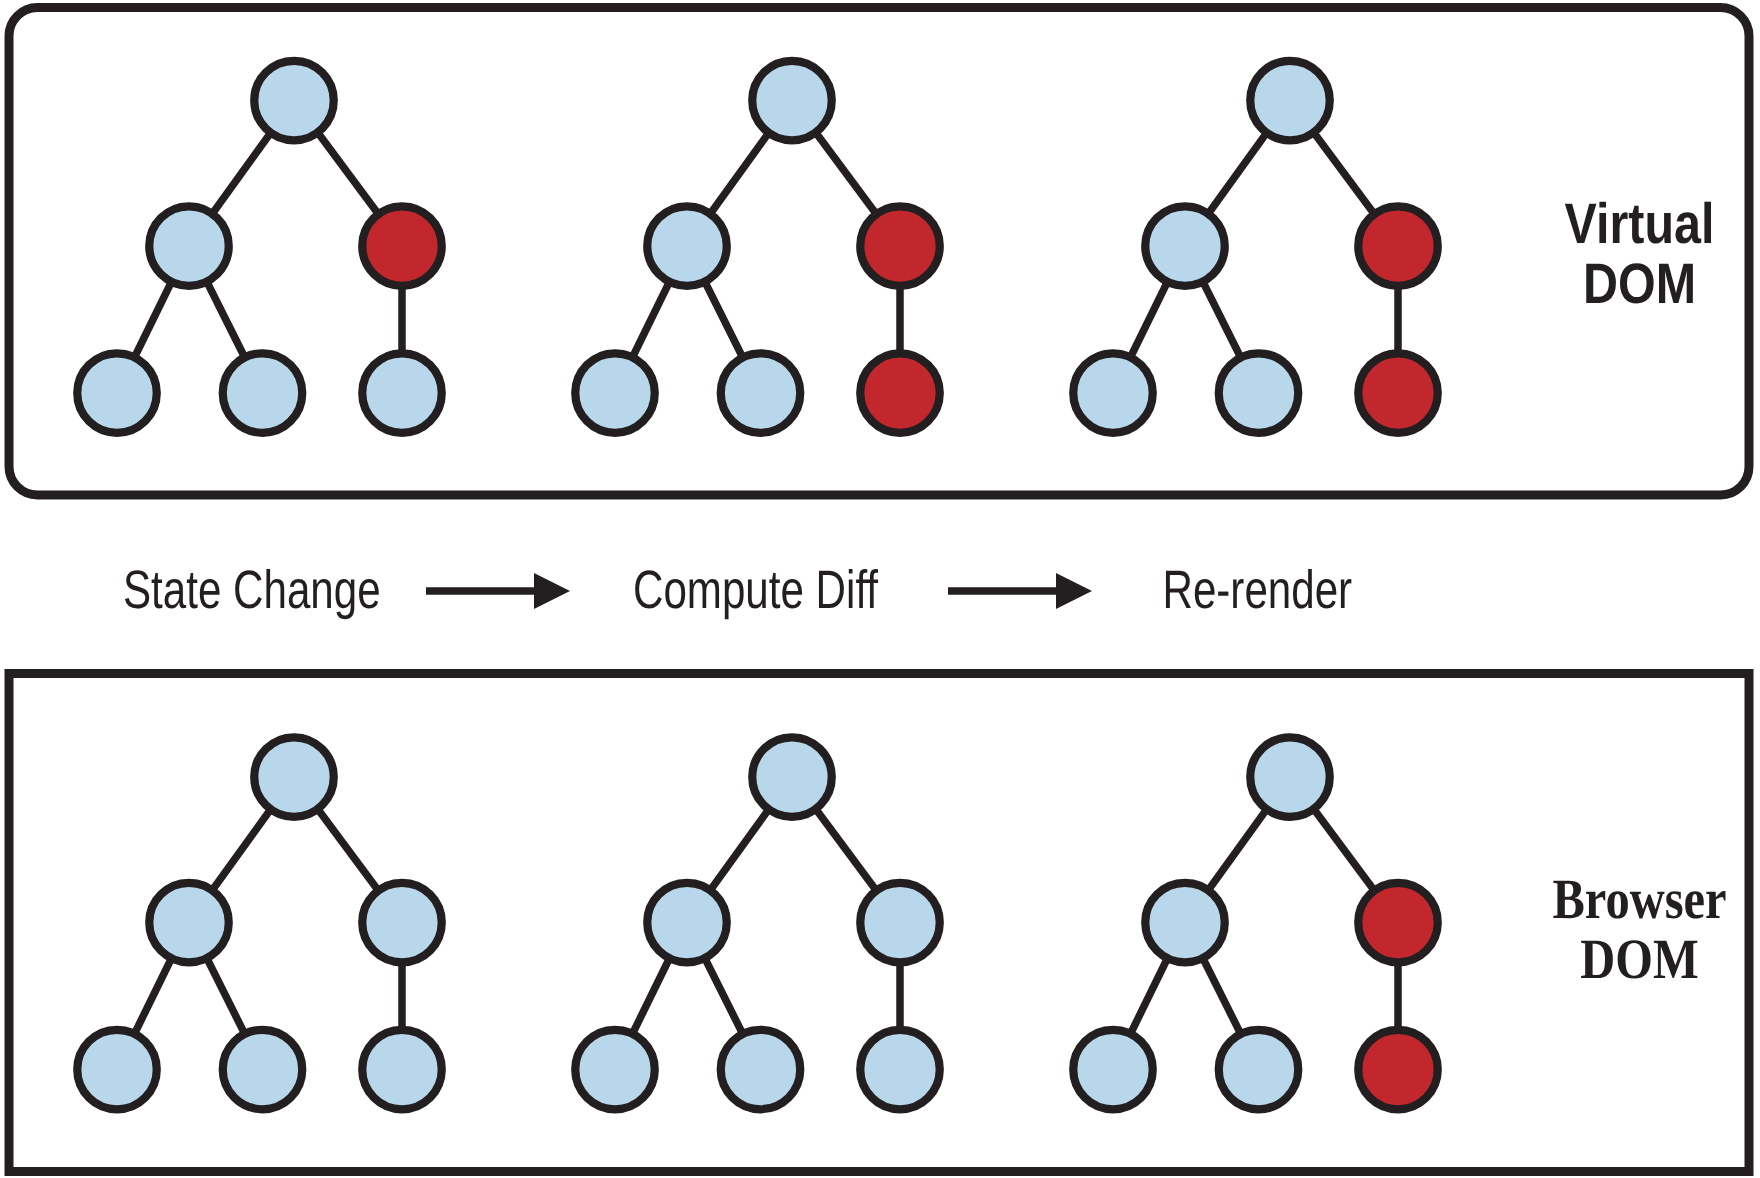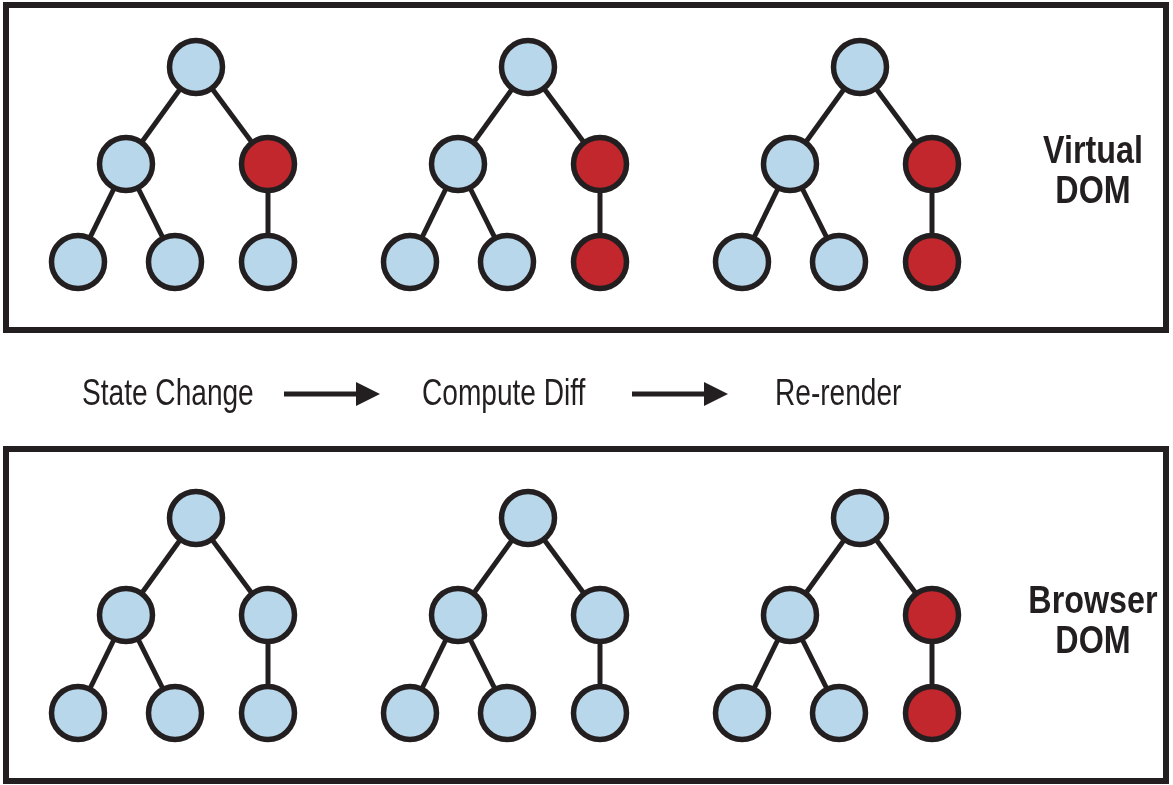--- a/index.html
+++ b/index.html
@@ -10,22 +10,22 @@
     overflow: hidden;
     font-family: "Liberation Sans", sans-serif;
   }
   .panel {
     position: absolute;
     left: 3px;
     width: 1154px;
     border: 6px solid #231f20;
     background: #ffffff;
   }
-  .panel-top { top: 2px; height: 319px; }
-  .panel-bottom { top: 446px; height: 326px; }
+  .panel-top { top: 2px; height: 319px; border-radius: 22px; }
+  .panel-bottom { top: 446px; height: 326px; font-family: Liberation Serif, serif; }
   .trees-svg { position: absolute; left: 0; top: 0; }
   .panel-label {
     position: absolute;
     left: 1004px;
     width: 160px;
     text-align: center;
     font-weight: bold;
     font-size: 38px;
     line-height: 40px;
     color: #231f20;

